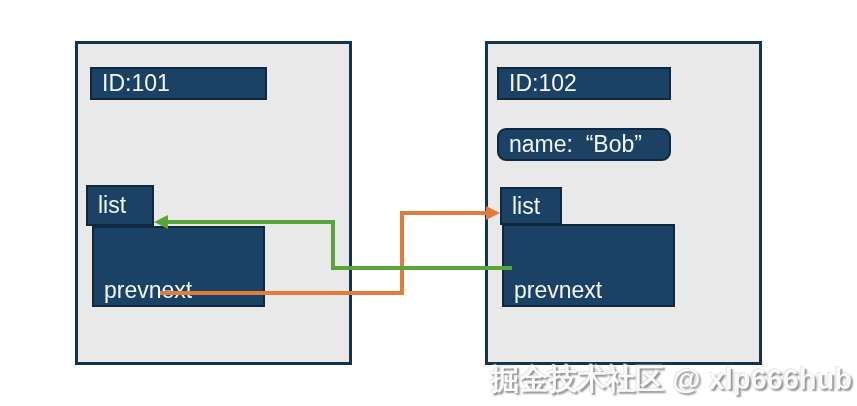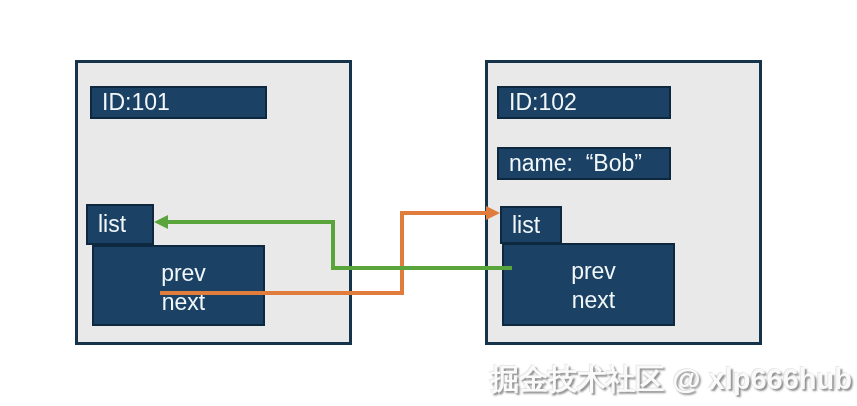--- a/index.html
+++ b/index.html
@@ -10,23 +10,23 @@
   }
   .canvas {
     position: relative;
     width: 857px;
     height: 406px;
     background: var(--background, #ffffff);
     overflow: hidden;
   }
   .node {
     position: absolute;
-    top: 60px;
+    top: 41px;
     width: 277px;
-    height: 285px;
+    height: 324px;
     background: var(--node-fill, #e9e9e9);
     border: 3px solid var(--node-border, #15334b);
     box-sizing: border-box;
   }
   .node.left  { left: 75px; }
   .node.right { left: 485px; }
   .field {
     position: absolute;
     background: var(--field-fill, #1b4264);
     border: 2px solid var(--field-border, #0e2840);
@@ -39,26 +39,25 @@
     white-space: pre;
     line-height: 1;
   }
   
   .node.left .id-field   { left: 12px; top: 23px;  width: 177px; height: 33px; }
   .node.left .name-field { left: 12px; top: 83px;  width: 177px; height: 34px; }
   .node.left .list-field { left: 8px;  top: 141px; width: 68px;  height: 41px; z-index: 2; }
   .node.left .pn-field   { left: 14px; top: 182px; width: 173px; height: 81px; }
   
   .node.right .id-field   { left: 9px;  top: 23px;  width: 174px; height: 33px; }
-  .node.right .name-field { left: 9px;  top: 84px;  width: 174px; height: 33px; }
+  .node.right .name-field { left: 9px;  top: 84px;  width: 174px; height: 33px; border-radius: 9px; }
   .node.right .list-field { left: 12px; top: 143px; width: 62px;  height: 38px; z-index: 2; }
   .node.right .pn-field   { left: 14px; top: 180px; width: 173px; height: 83px; }
   .pn-field {
-    flex-direction: column;
-    align-items: center;
+    align-items: flex-end;
     justify-content: flex-start;
     padding-top: 12px;
   }
   .pn-field span { display: block; line-height: 29px; }
   
   .seg { position: absolute; z-index: 5; }
   .orange-seg { background: var(--arrow-orange, #e07c3c); }
   .green-seg  { background: var(--arrow-green, #5aa53b); }
   .o-seg1 { left: 160px; top: 291px; width: 244px; height: 4px; }
   .o-seg2 { left: 400px; top: 211px; width: 4px;   height: 84px; }

